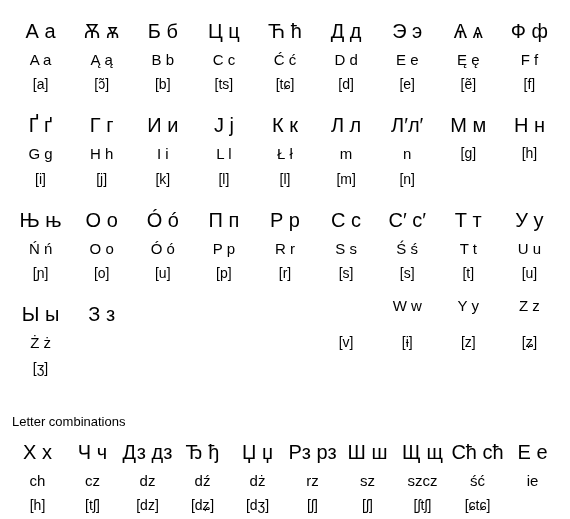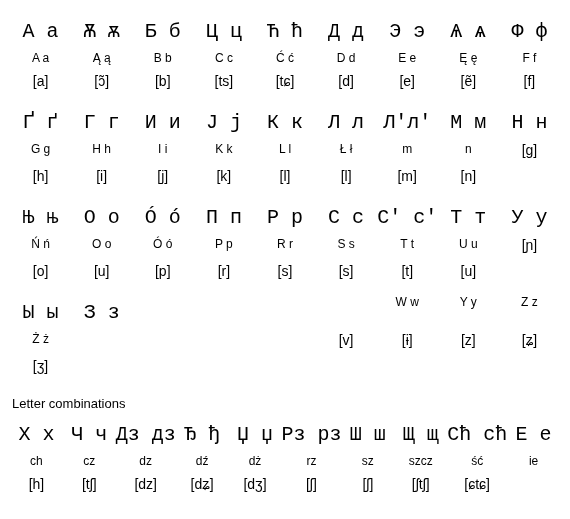--- a/index.html
+++ b/index.html
@@ -18,36 +18,36 @@
     margin-bottom: 6px;
   }
   .row9 { grid-template-columns: repeat(9, 1fr); }
   .row10 { grid-template-columns: repeat(10, 1fr); }
   .cell {
     text-align: center;
     padding: 2px 0;
     white-space: nowrap;
   }
   .cyr {
-    font-family: Liberation Mono, monospace;
+    font-family: Liberation Sans, sans-serif;
     font-size: 20px;
     padding-top: 10px;
     padding-bottom: 4px;
   }
   .lat {
-    font-size: 12px;
+    font-size: 15px;
     padding: 4px 0;
   }
   .ipa {
     font-size: 14px;
     padding: 4px 0 6px 0;
   }
   .section-label {
     font-size: 13px;
-    margin: 16px 0 2px 2px;
+    margin: 32px 0 2px 2px;
   }
 </style>
 </head>
 <body>
 
 <div id="main-blocks">
     <div class="grid row9">
       <div class="cell cyr">А а</div>
       <div class="cell cyr">Ѫ ѫ</div>
       <div class="cell cyr">Б б</div>
@@ -82,21 +82,20 @@
       <div class="cell cyr">И и</div>
       <div class="cell cyr">Ј ј</div>
       <div class="cell cyr">К к</div>
       <div class="cell cyr">Л л</div>
       <div class="cell cyr">Л′л′</div>
       <div class="cell cyr">М м</div>
       <div class="cell cyr">Н н</div>
       <div class="cell lat">G g</div>
       <div class="cell lat">H h</div>
       <div class="cell lat">I i</div>
-      <div class="cell lat">K k</div>
       <div class="cell lat">L l</div>
       <div class="cell lat">Ł ł</div>
       <div class="cell lat">m</div>
       <div class="cell lat">n</div>
       <div class="cell ipa">[g]</div>
       <div class="cell ipa">[h]</div>
       <div class="cell ipa">[i]</div>
       <div class="cell ipa">[j]</div>
       <div class="cell ipa">[k]</div>
       <div class="cell ipa">[l]</div>
@@ -113,20 +112,21 @@
       <div class="cell cyr">С с</div>
       <div class="cell cyr">С′ с′</div>
       <div class="cell cyr">Т т</div>
       <div class="cell cyr">У у</div>
       <div class="cell lat">Ń ń</div>
       <div class="cell lat">O o</div>
       <div class="cell lat">Ó ó</div>
       <div class="cell lat">P p</div>
       <div class="cell lat">R r</div>
       <div class="cell lat">S s</div>
+      <div class="cell lat">Ś ś</div>
       <div class="cell lat">T t</div>
       <div class="cell lat">U u</div>
       <div class="cell ipa">[ɲ]</div>
       <div class="cell ipa">[o]</div>
       <div class="cell ipa">[u]</div>
       <div class="cell ipa">[p]</div>
       <div class="cell ipa">[r]</div>
       <div class="cell ipa">[s]</div>
       <div class="cell ipa">[s]</div>
       <div class="cell ipa">[t]</div>

